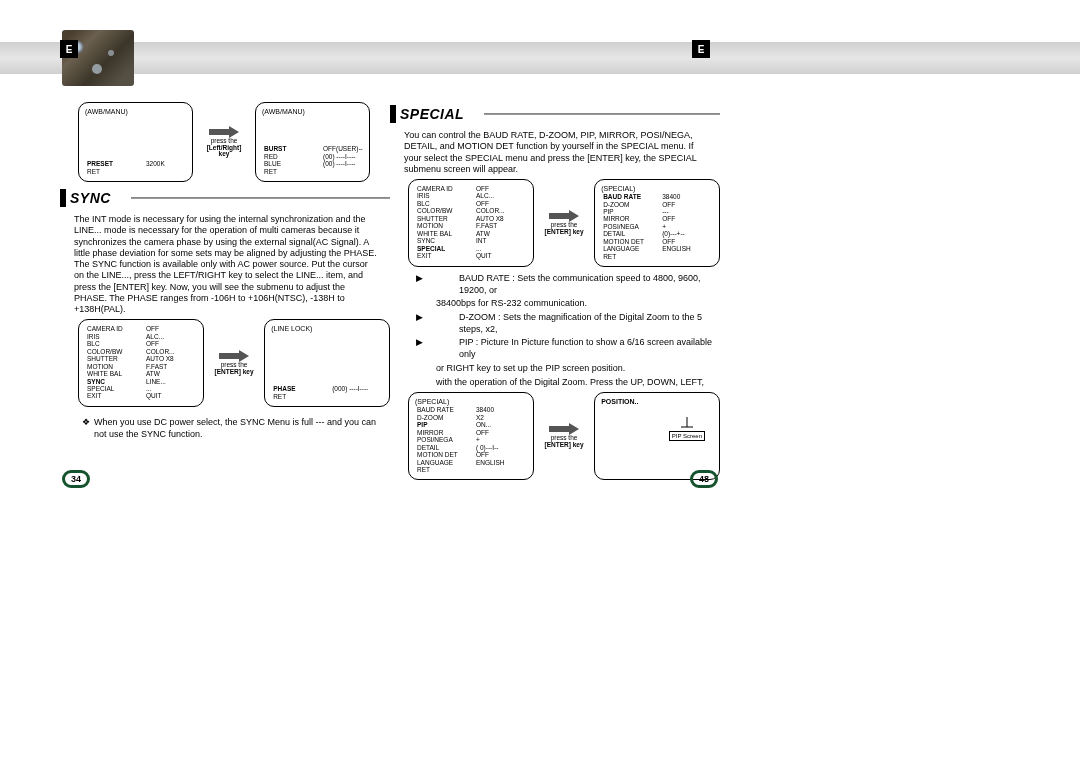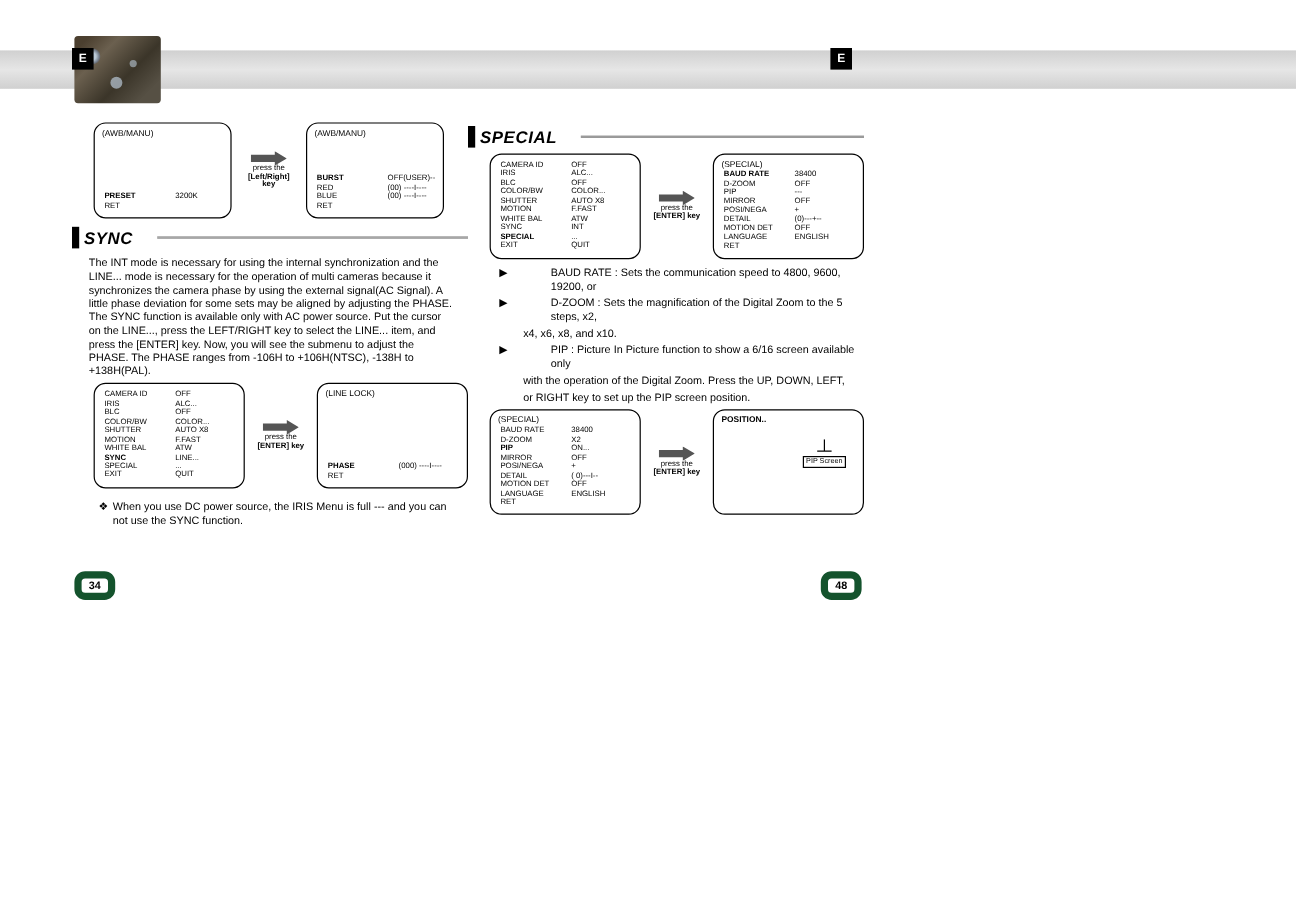--- a/index.html
+++ b/index.html
@@ -66,24 +66,24 @@
     display: flex;
     align-items: center;
     justify-content: center;
     top: 40px;
   }
   .side-tab.l { left: 60px; }
   .side-tab.r { left: 692px; }
 
   .pagenum {
     position:absolute;
-    bottom: 0;
+    bottom: 12px;
     font-size:9px;
     font-weight:bold;
-    border:6px solid #14532d;
+    border:3px solid #14532d;
     border-radius:9px;
     padding:1px 6px;
   }
   .page.left  .pagenum { left: 2px; }
   .page.right .pagenum { right: 2px; }
 
   .section-head {
     display:flex;
     align-items:center;
     height:20px;
@@ -307,33 +307,34 @@
                 <td class="lab ">RET</td>
                 <td></td>
               </tr>
             </tbody>
           </table>
     </div>
   </div>
 
   <div class="note">
     <div class="mk">❖</div>
-    <div>When you use DC power source, the IRIS Menu is full --- and you can not use the  SYNC function.</div>
+    <div>When you use DC power select, the SYNC Menu is full --- and you can not use the  SYNC function.</div>
   </div>
 
   <div class="pagenum">34</div>
 </div>
 
 <div class="page right">
 
   <div class="section-head">
     <div class="bar"></div>
     <div class="title">SPECIAL</div>
     <div class="rule"></div>
   </div>
+  <div class="body-text intro">You can control the BAUD RATE, D-ZOOM, PIP, MIRROR, POSI/NEGA, DETAIL, and MOTION DET function by yourself in the SPECIAL menu. If your select the SPECIAL menu and press the [ENTER] key, the SPECIAL submenu screen will appear.</div>
 
   <div class="osd-row">
     <div class="osd">
       <table>
             <tbody>
               <tr>
                 <td class="lab ">CAMERA ID</td>
                 <td>OFF</td>
               </tr>
               <tr>
@@ -426,38 +427,38 @@
           </table>
     </div>
   </div>
 
   <div class="bullets">
     <div class="row">
           <span class="mk">▶</span>
           <span class="txt">BAUD RATE : Sets the communication speed to 4800, 9600, 19200, or</span>
         </div>
     <div class="row">
+          <span class="mk"></span>
+          <span class="txt sub">38400bps for RS-232 communication.</span>
+        </div>
+    <div class="row">
           <span class="mk">▶</span>
           <span class="txt">D-ZOOM : Sets the magnification of the Digital Zoom to the 5 steps, x2,</span>
-        </div>
-    <div class="row">
-          <span class="mk"></span>
-          <span class="txt sub">x4, x6, x8, and x10.</span>
         </div>
     <div class="row">
           <span class="mk">▶</span>
           <span class="txt">PIP : Picture In Picture function to show a 6/16 screen available only</span>
         </div>
     <div class="row">
           <span class="mk"></span>
-          <span class="txt sub">with the operation of the Digital Zoom. Press the UP, DOWN, LEFT,</span>
+          <span class="txt sub">or RIGHT key to set up the PIP screen position.</span>
         </div>
     <div class="row">
           <span class="mk"></span>
-          <span class="txt sub">or RIGHT key to set up the PIP screen position.</span>
+          <span class="txt sub">with the operation of the Digital Zoom. Press the UP, DOWN, LEFT,</span>
         </div>
   </div>
 
   <div class="osd-row" style="margin-top:4px;">
     <div class="osd">
       <div class="title-only">(SPECIAL)</div>
       <table>
             <tbody>
               <tr>
                 <td class="lab ">BAUD RATE</td>

